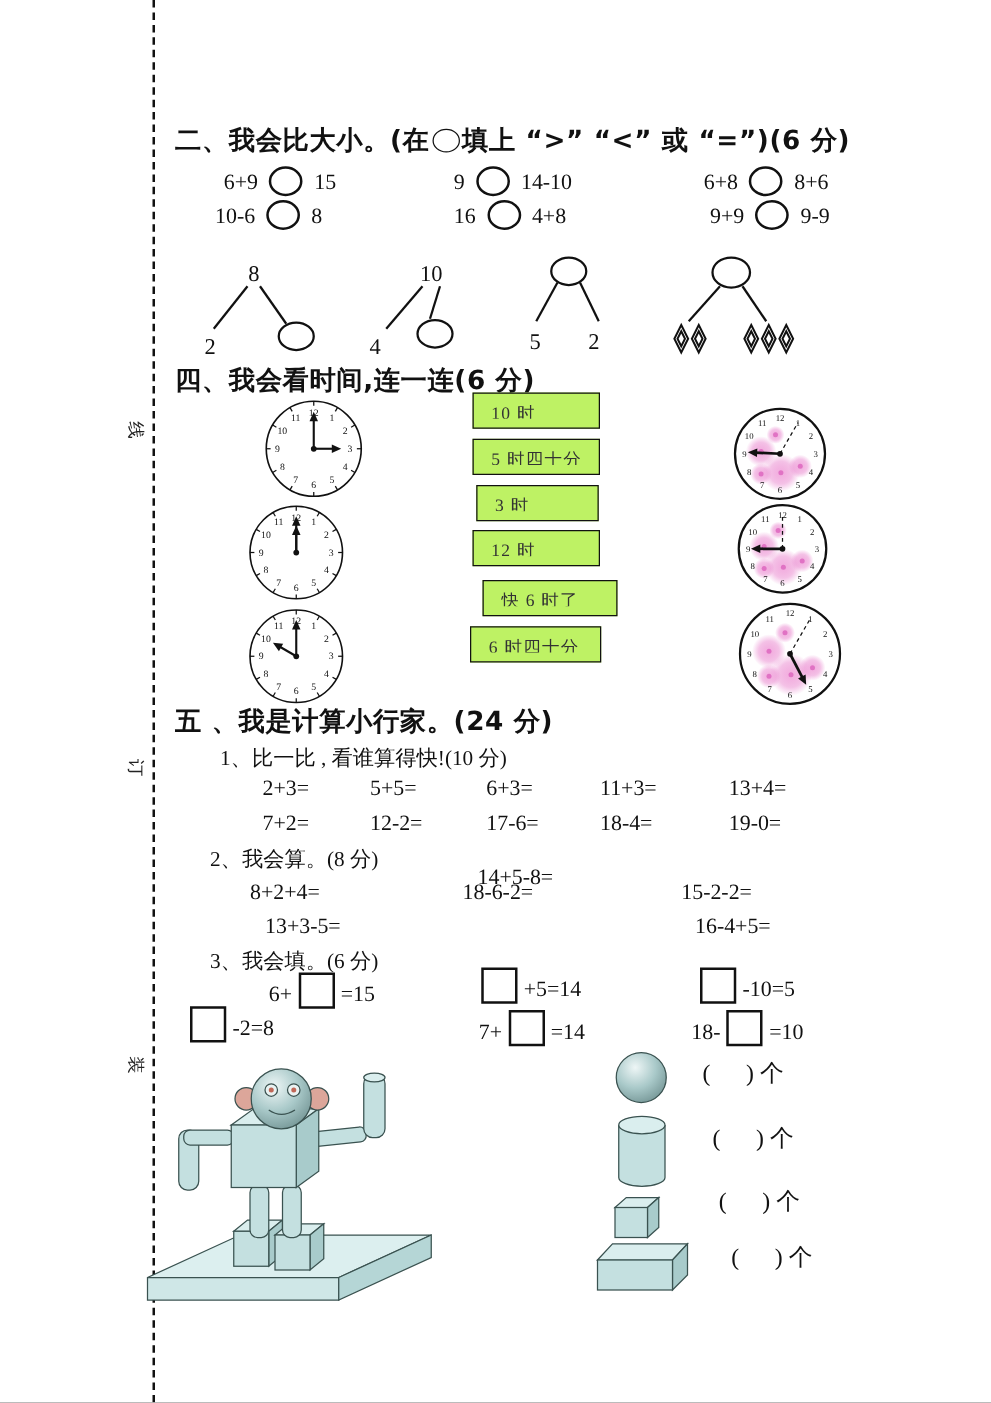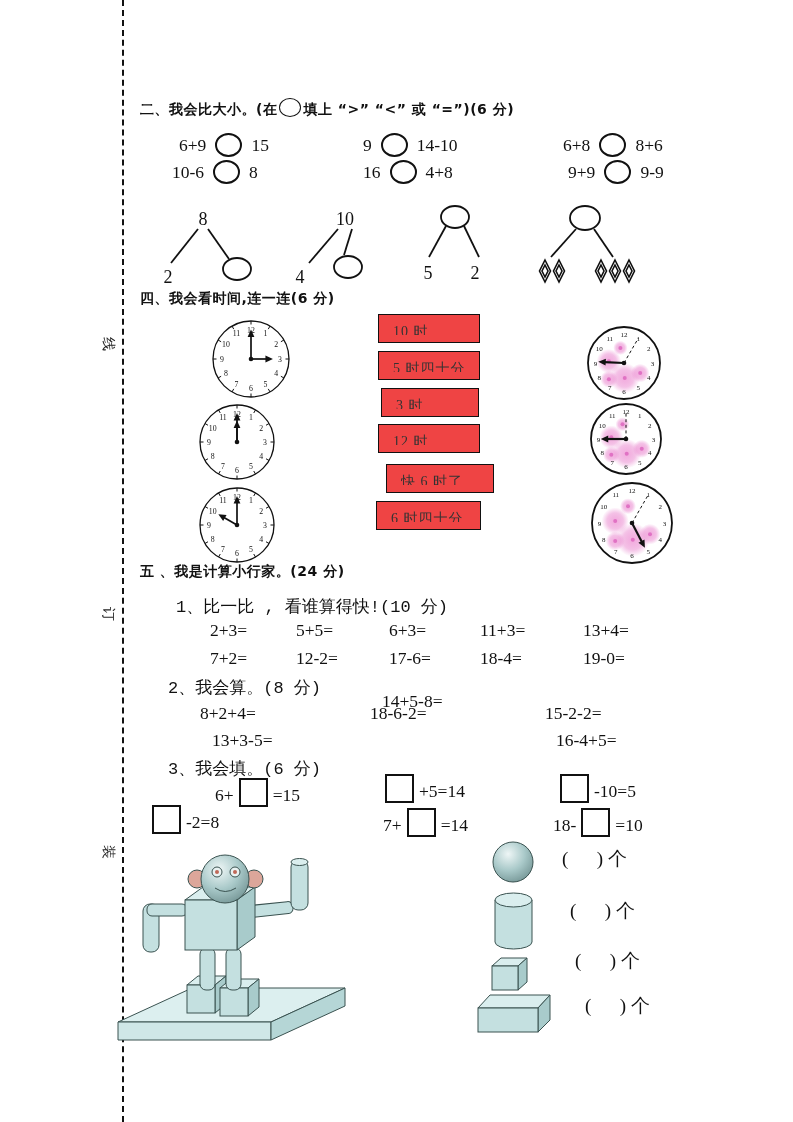--- a/index.html
+++ b/index.html
@@ -3,30 +3,30 @@
 <meta charset="utf-8">
 <style>
   html,body{margin:0;padding:0;background:#888;}
   .page{position:relative;width:793px;height:1122px;background:#fff;margin:0 auto;
         font-family:"DejaVu Sans","Liberation Sans",sans-serif;color:#111;overflow:hidden;}
   .abs{position:absolute;}
   
   .binding-line{position:absolute;left:122px;top:0;height:1122px;border-left:2px dashed #111;}
   .bind-char{position:absolute;left:98px;width:20px;font-size:14px;color:#222;transform:rotate(90deg);}
   
-  .h-title{font-weight:bold;font-size:14px;letter-spacing:0.5px;white-space:nowrap;}
-  .sub-title{font-family:Liberation Mono, monospace;font-size:17px;white-space:nowrap;}
+  .h-title{font-weight:bold;font-size:21px;letter-spacing:0.5px;white-space:nowrap;}
+  .sub-title{font-family:Liberation Serif, serif;font-size:17px;white-space:nowrap;}
   .num{font-family:"Liberation Serif","DejaVu Serif",serif;font-size:17.5px;white-space:pre;}
   
   .circle-inline{display:inline-block;width:20px;height:17px;border:1.6px solid #111;border-radius:50%;vertical-align:-3px;margin:0 2px;}
   
   .cmp-item{position:absolute;display:flex;align-items:center;gap:9px;}
   .cmp-circle{display:inline-block;width:23px;height:20px;border:2px solid #111;border-radius:50%;}
   
-  .time-box{position:absolute;width:100px;height:27px;border:1.6px solid #111;background:#ef4444;}
+  .time-box{position:absolute;width:100px;height:27px;border:1.6px solid #111;background:#bef264;}
   .tl-text{position:absolute;left:14px;right:2px;top:9px;height:11px;overflow:hidden;
            font-family:"Liberation Serif","DejaVu Serif",serif;font-size:14px;line-height:15px;
            letter-spacing:1px;white-space:pre;color:#333;}
   
   .fill-item{position:absolute;display:flex;align-items:center;gap:5px;}
   .fill-sq{display:inline-block;width:25px;height:25px;border:2.2px solid #111;background:#fff;margin-bottom:6px;}
   
   .count-label{position:absolute;font-family:"Liberation Serif","DejaVu Serif",serif;font-size:19px;white-space:pre;}
   svg{position:absolute;overflow:visible;}
   svg text{font-family:"Liberation Serif","DejaVu Serif",serif;}

